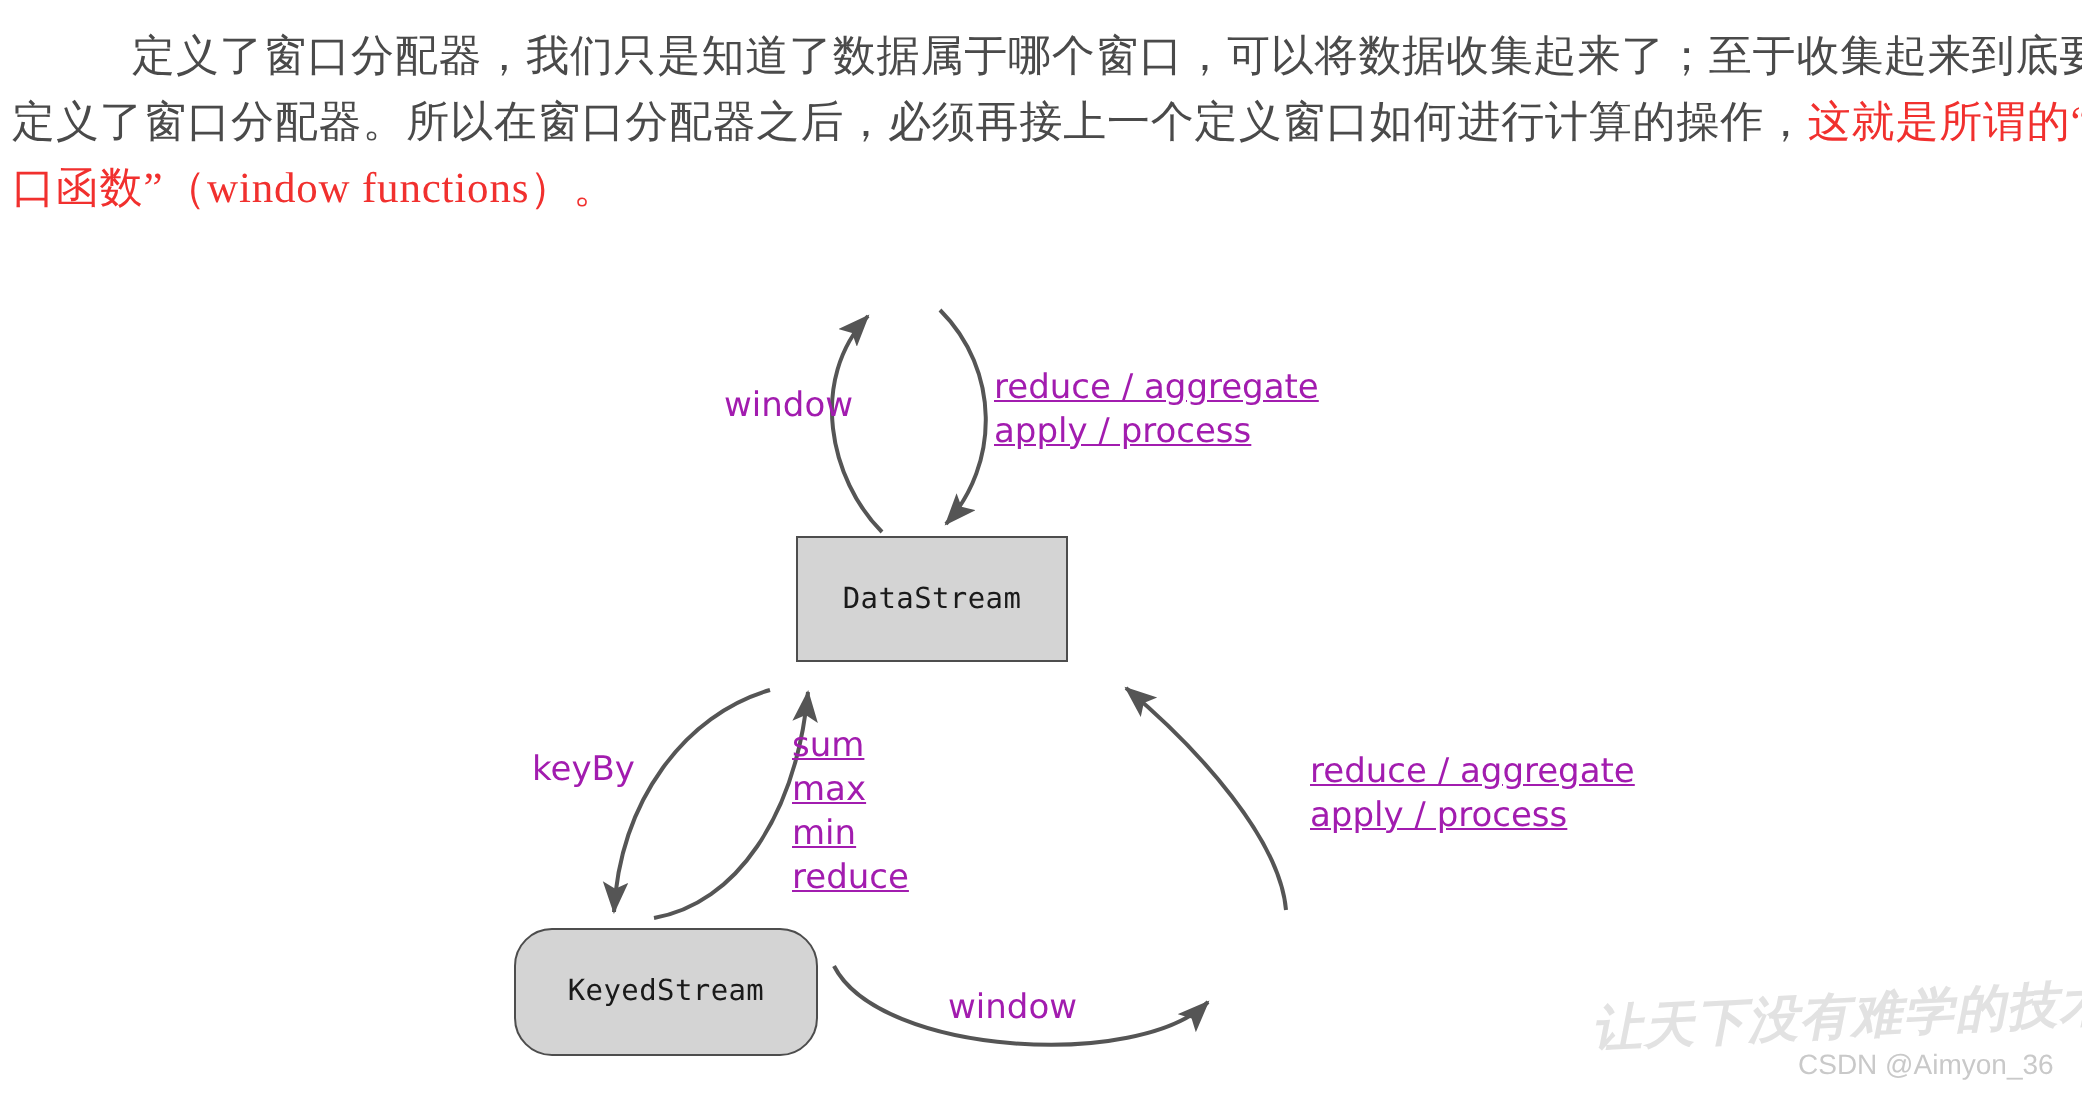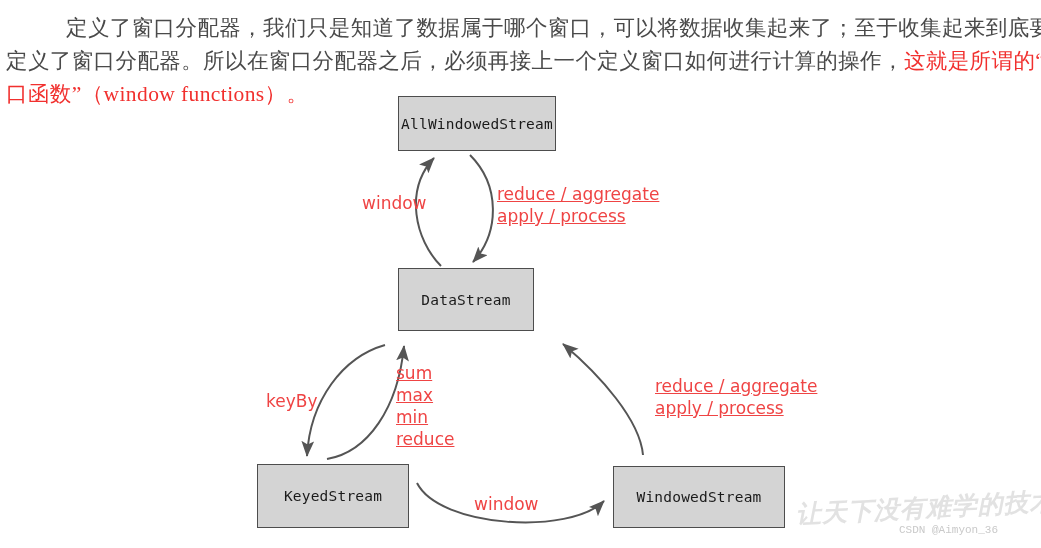--- a/index.html
+++ b/index.html
@@ -61,35 +61,35 @@
   }
   .node-label {
     font-family: "DejaVu Sans Mono", "Liberation Mono", monospace;
     font-size: 14.5px;
     color: #1a1a1a;
     letter-spacing: 0.2px;
     white-space: nowrap;
   }
   #node-allwindowedstream { left: 398px; top: 96px;  width: 158px; height: 55px; }
   #node-datastream        { left: 398px; top: 268px; width: 136px; height: 63px; }
-  #node-keyedstream       { left: 257px; top: 464px; width: 152px; height: 64px; }
+  #node-keyedstream       { left: 257px; top: 464px; width: 152px; height: 64px; border-radius: 19px; }
   #node-windowedstream    { left: 613px; top: 466px; width: 172px; height: 62px; }
 
   .edge-label {
     position: absolute;
     font-family: "DejaVu Sans", "Liberation Sans", sans-serif;
     font-size: 17px;
-    color: #ef4444;
+    color: #a21caf;
     white-space: nowrap;
     line-height: 21px;
   }
   .edge-label.multi { line-height: 22px; text-decoration: underline; }
   #label-window-top      { left: 362px; top: 193px; }
   #label-reduce-top      { left: 497px; top: 183px; }
-  #label-keyby           { left: 266px; top: 391px; }
+  #label-keyby           { left: 266px; top: 375px; }
   #label-sum-stack       { left: 396px; top: 362px; }
   #label-reduce-right    { left: 655px; top: 375px; }
   #label-window-bottom   { left: 474px; top: 494px; }
 
   
   #watermark-cn {
     position: absolute;
     left: 795px;
     top: 498px;
     font-family: "Liberation Serif", serif;
@@ -99,22 +99,22 @@
     font-weight: bold;
     letter-spacing: 1px;
     white-space: nowrap;
     transform: rotate(-3deg);
     transform-origin: left top;
   }
   #watermark-csdn {
     position: absolute;
     left: 899px;
     top: 524px;
-    font-family: Liberation Mono, monospace;
-    font-size: 11px;
+    font-family: Liberation Sans, sans-serif;
+    font-size: 14px;
     color: #c9c9c9;
     white-space: nowrap;
   }
 </style>
 </head>
 <body>
 
 <div id="article-text">
   <div class="para-line l1"><span class="indent"></span><span>定义了窗口分配器，我们只是知道了数据属于哪个窗口，可以将数据收集起来了；至于收集起来到底要做什么，</span></div>
   <div class="para-line l2"><span>定义了窗口分配器。所以在窗口分配器之后，必须再接上一个定义窗口如何进行计算的操作，</span><span class="red">这就是所谓的“窗</span></div>
@@ -136,35 +136,29 @@
 
     <path d="M 385,345 C 343,357 310,400 307,456" fill="none" stroke="#555555" stroke-width="2" marker-end="url(#arrowhead)"></path>
 
     <path d="M 327,459 C 368,452 398,408 404,346" fill="none" stroke="#555555" stroke-width="2" marker-end="url(#arrowhead)"></path>
 
     <path d="M 417,483 C 440,528 570,535 604,501" fill="none" stroke="#555555" stroke-width="2" marker-end="url(#arrowhead)"></path>
 
     <path d="M 643,455 C 640,420 600,375 563,344" fill="none" stroke="#555555" stroke-width="2" marker-end="url(#arrowhead)"></path>
   </svg>
 
-  <div class="node-box" id="node-allwindowedstream">
-    <span class="node-label">AllWindowedStream</span>
-  </div>
 
   <div class="node-box" id="node-datastream">
     <span class="node-label">DataStream</span>
   </div>
 
   <div class="node-box" id="node-keyedstream">
     <span class="node-label">KeyedStream</span>
   </div>
 
-  <div class="node-box" id="node-windowedstream">
-    <span class="node-label">WindowedStream</span>
-  </div>
 
   <div class="edge-label" id="label-window-top">window</div>
 
   <div class="edge-label multi" id="label-reduce-top">
     <div>reduce / aggregate</div>
     <div>apply / process</div>
   </div>
 
   <div class="edge-label" id="label-keyby">keyBy</div>
 

